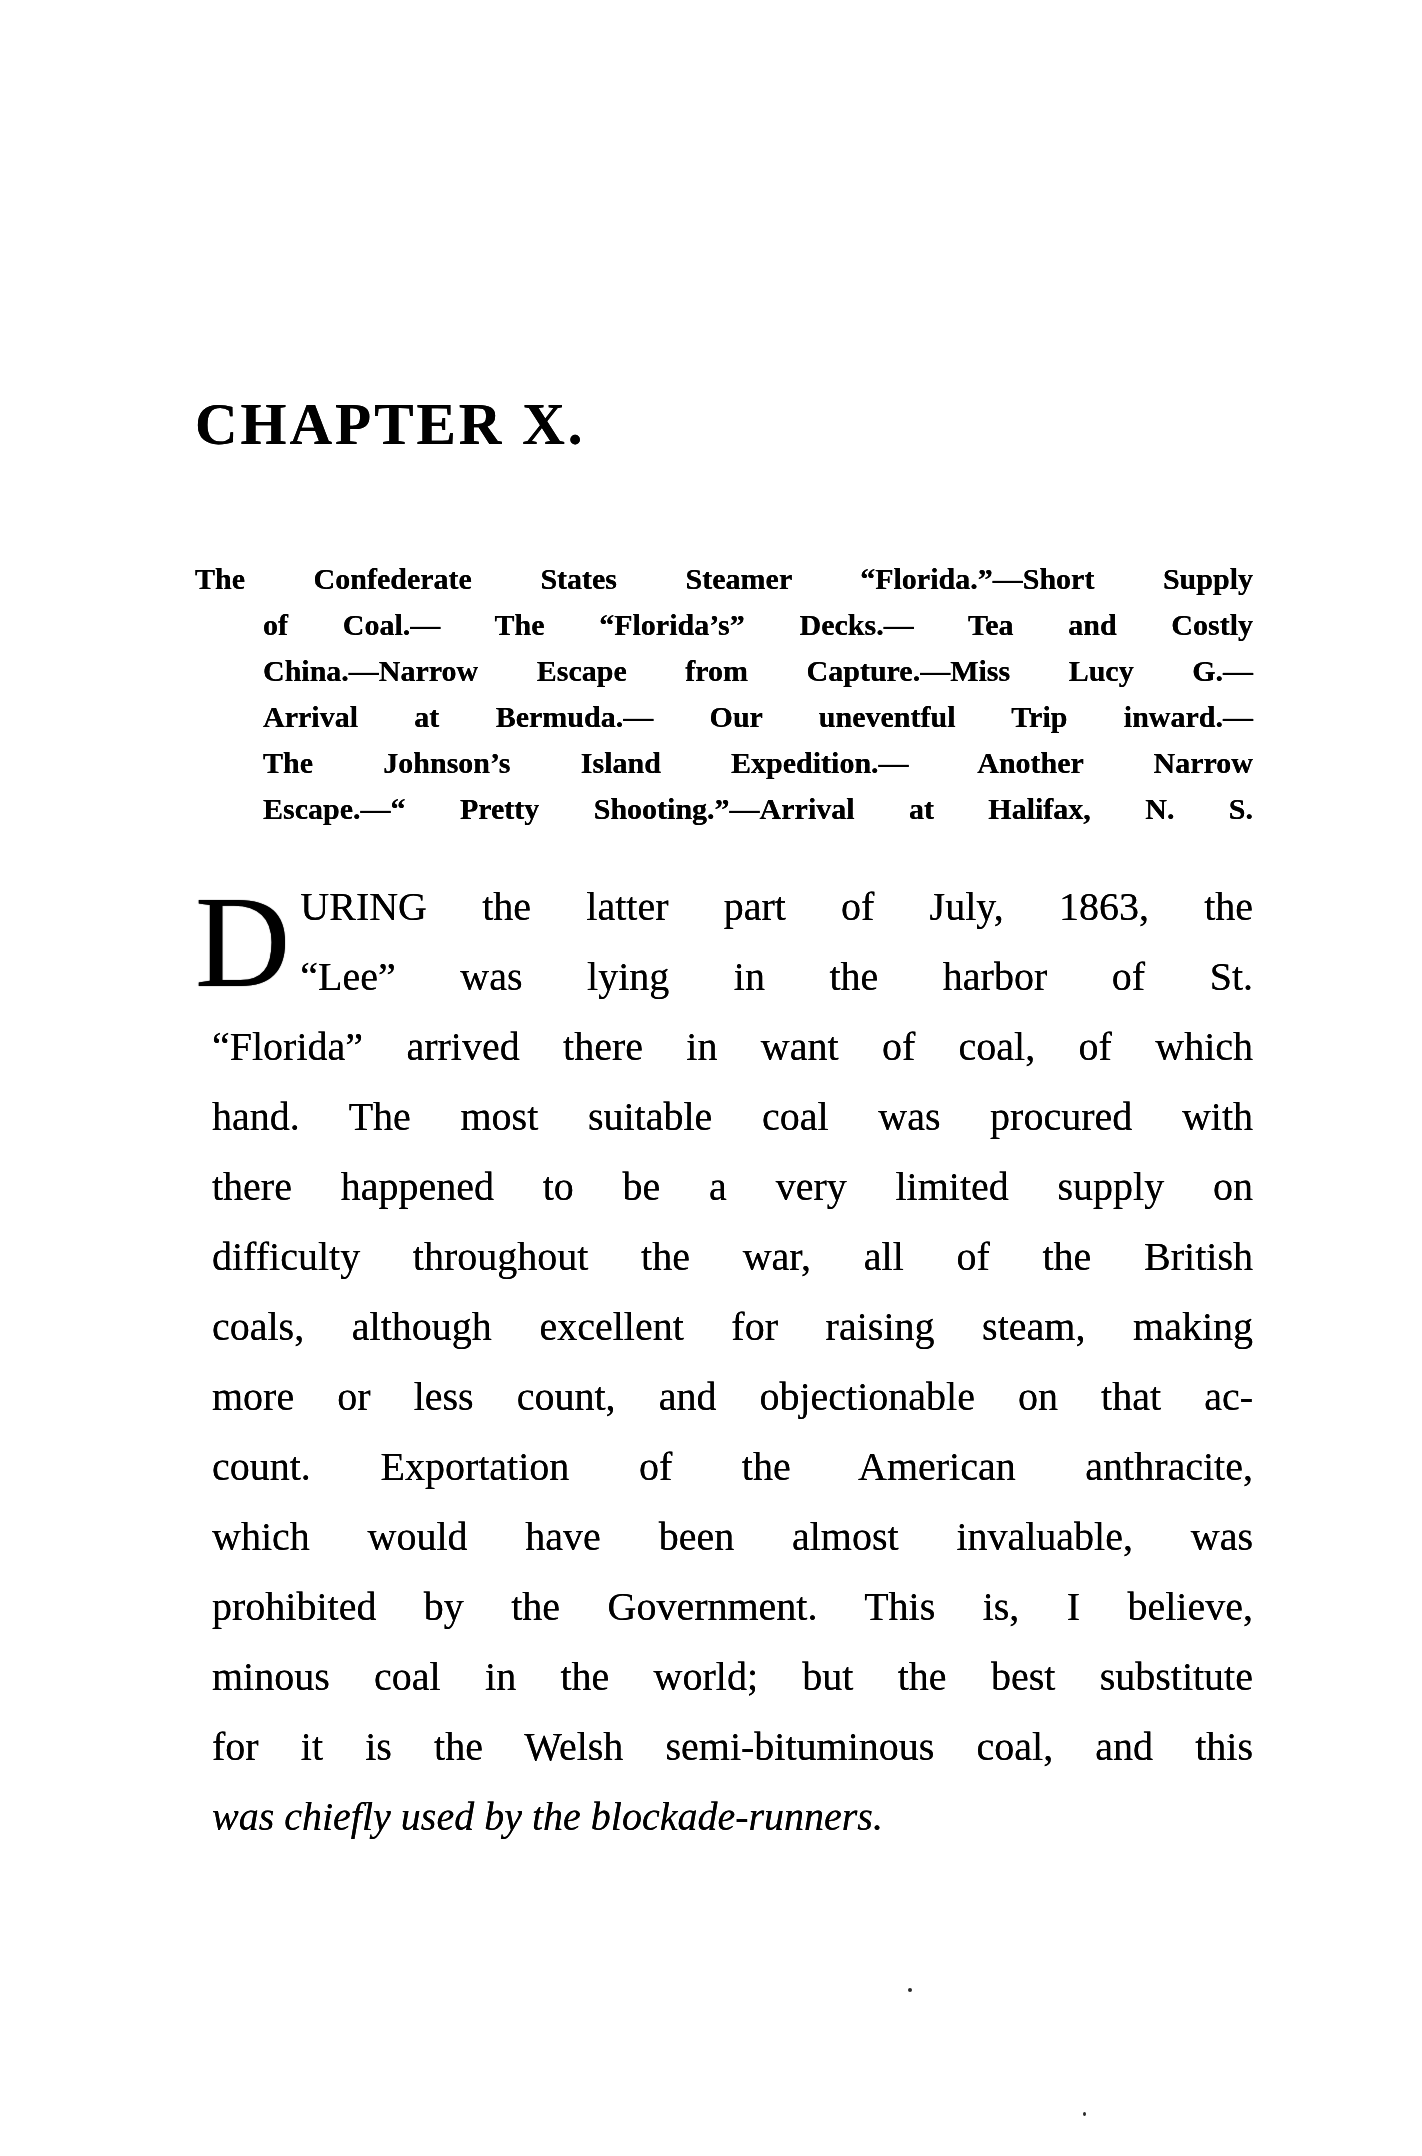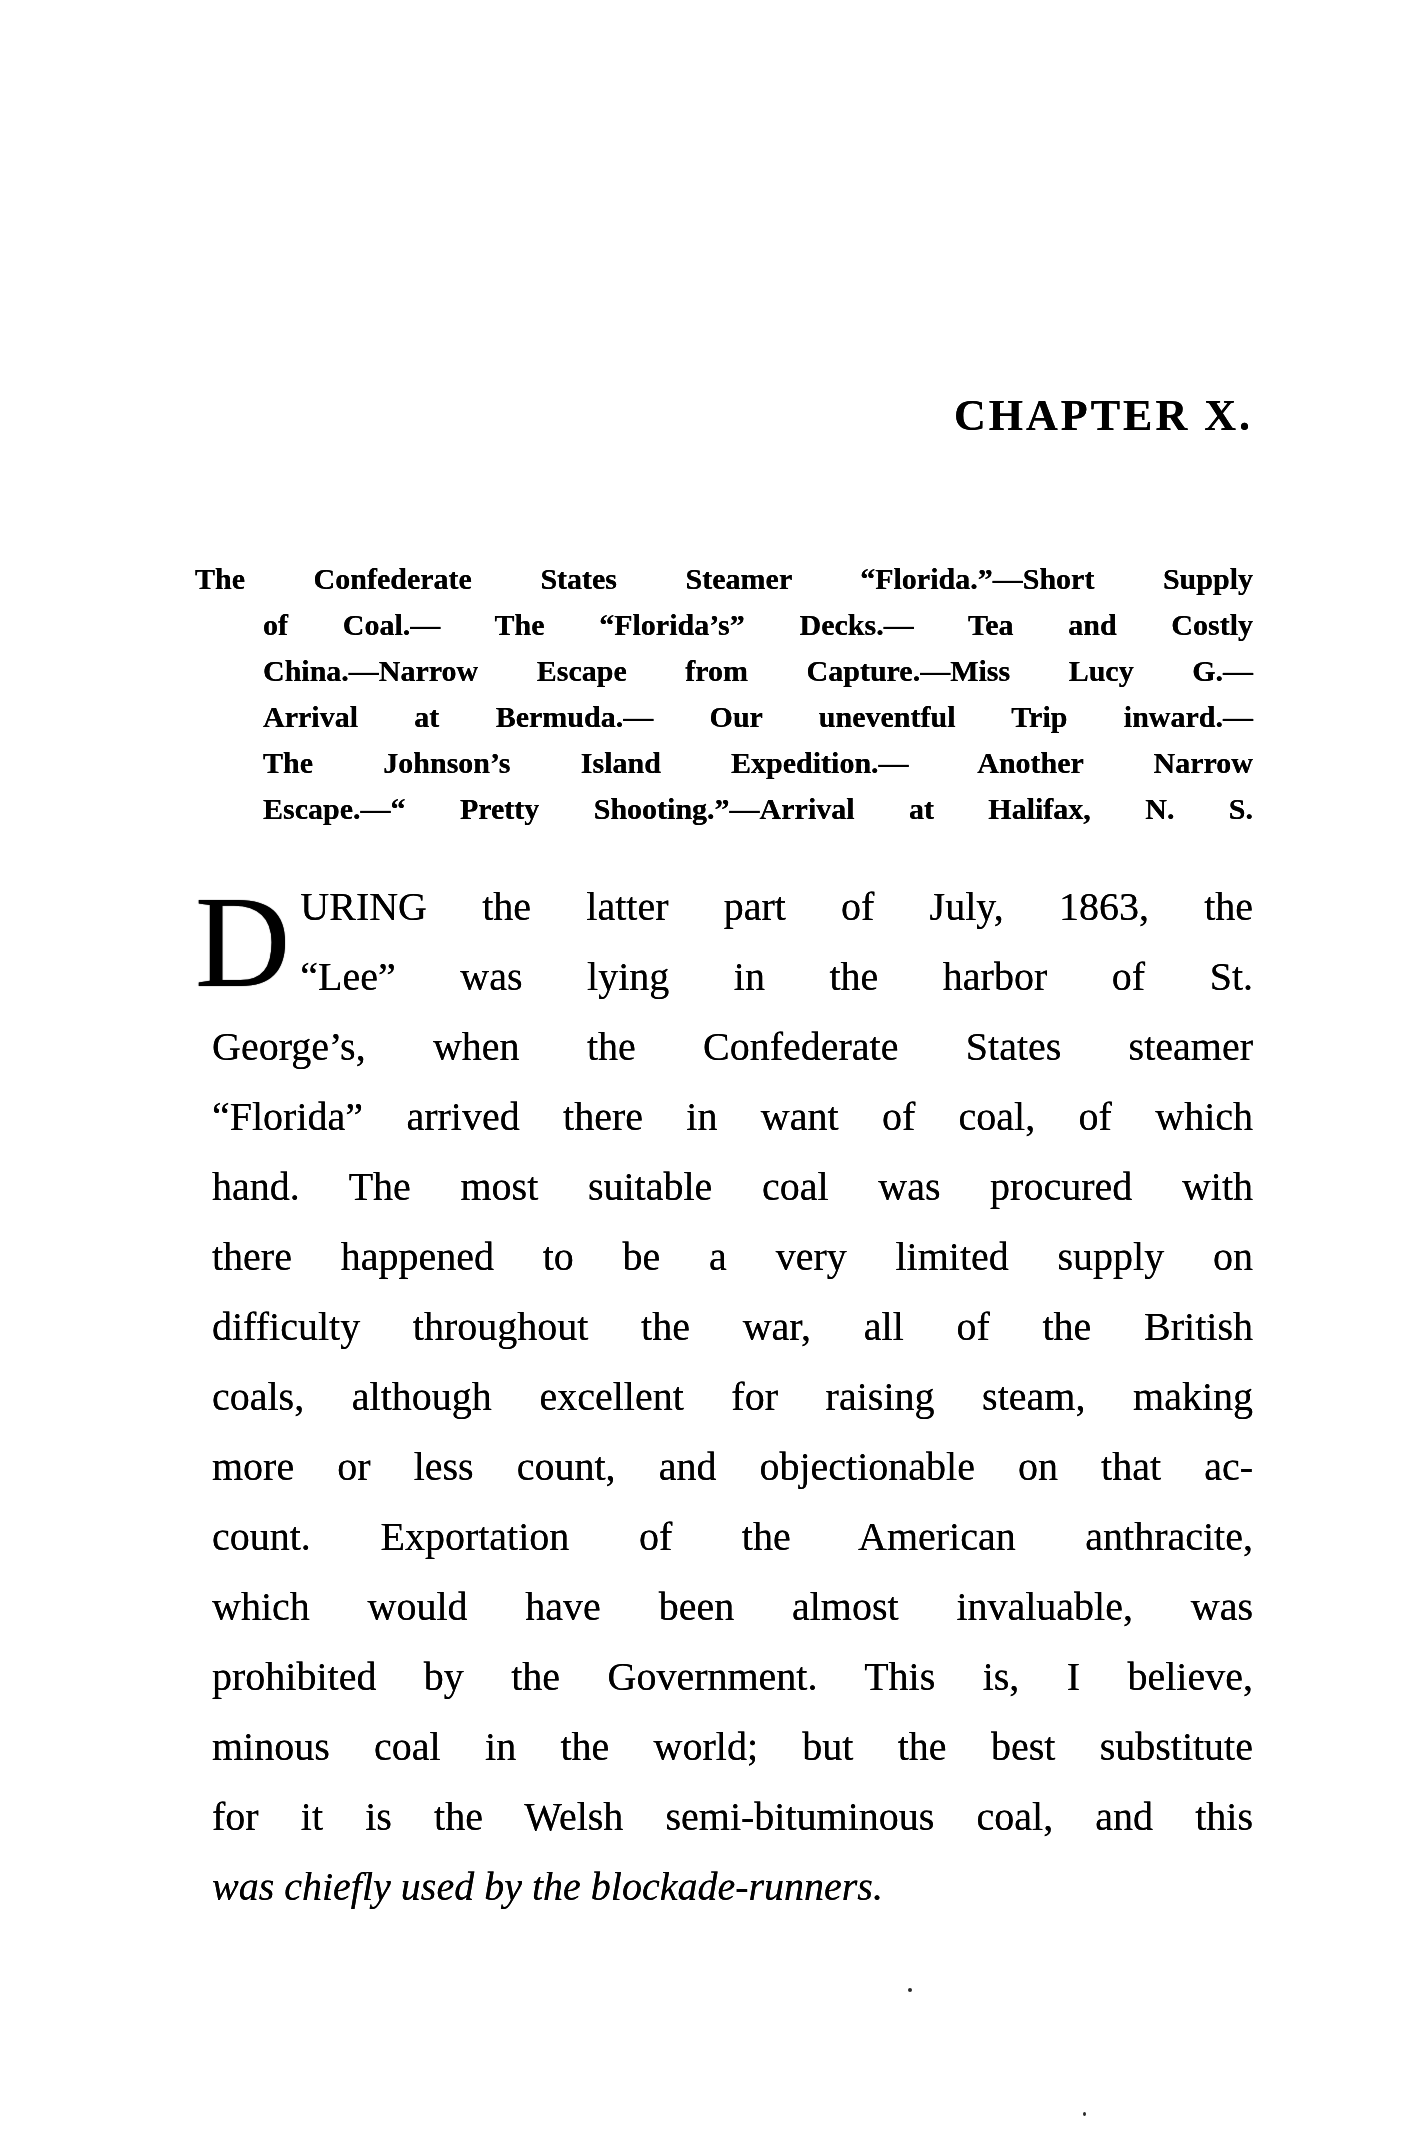--- a/index.html
+++ b/index.html
@@ -16,22 +16,22 @@
     font-family: "Liberation Serif", "DejaVu Serif", serif;
     color: #000000;
   }
   
   .chapter-title {
     position: absolute;
     top: 390px;
     left: 195px;
     width: 1058px;
     margin: 0;
-    text-align: right;
-    font-size: 44px;
+    text-align: left;
+    font-size: 59px;
     font-weight: bold;
     letter-spacing: 3px;
     text-shadow: 0 0 0.6px #000;
     white-space: nowrap;
   }
   
   .synopsis {
     position: absolute;
     top: 556px;
     left: 195px;
@@ -99,21 +99,20 @@
     <div class="syn-line">China.—Narrow Escape from Capture.—Miss Lucy G.—</div>
     <div class="syn-line">Arrival at Bermuda.— Our uneventful Trip inward.—</div>
     <div class="syn-line">The Johnson’s Island Expedition.— Another Narrow</div>
     <div class="syn-line">Escape.—“ Pretty Shooting.”—Arrival at Halifax, N. S.</div>
   </div>
 
   <div class="body-text">
     <span class="dropcap">D</span>
     <div class="body-line">URING the latter part of July, 1863, the</div>
     <div class="body-line">“Lee” was lying in the harbor of St.</div>
-    <div class="body-line">George’s, when the Confederate States steamer</div>
     <div class="body-line">“Florida” arrived there in want of coal, of which</div>
     <div class="body-line">hand. The most suitable coal was procured with</div>
     <div class="body-line">there happened to be a very limited supply on</div>
     <div class="body-line">difficulty throughout the war, all of the British</div>
     <div class="body-line">coals, although excellent for raising steam, making</div>
     <div class="body-line">more or less count, and objectionable on that ac-</div>
     <div class="body-line">count. Exportation of the American anthracite,</div>
     <div class="body-line">which would have been almost invaluable, was</div>
     <div class="body-line">prohibited by the Government. This is, I believe,</div>
     <div class="body-line">minous coal in the world; but the best substitute</div>

